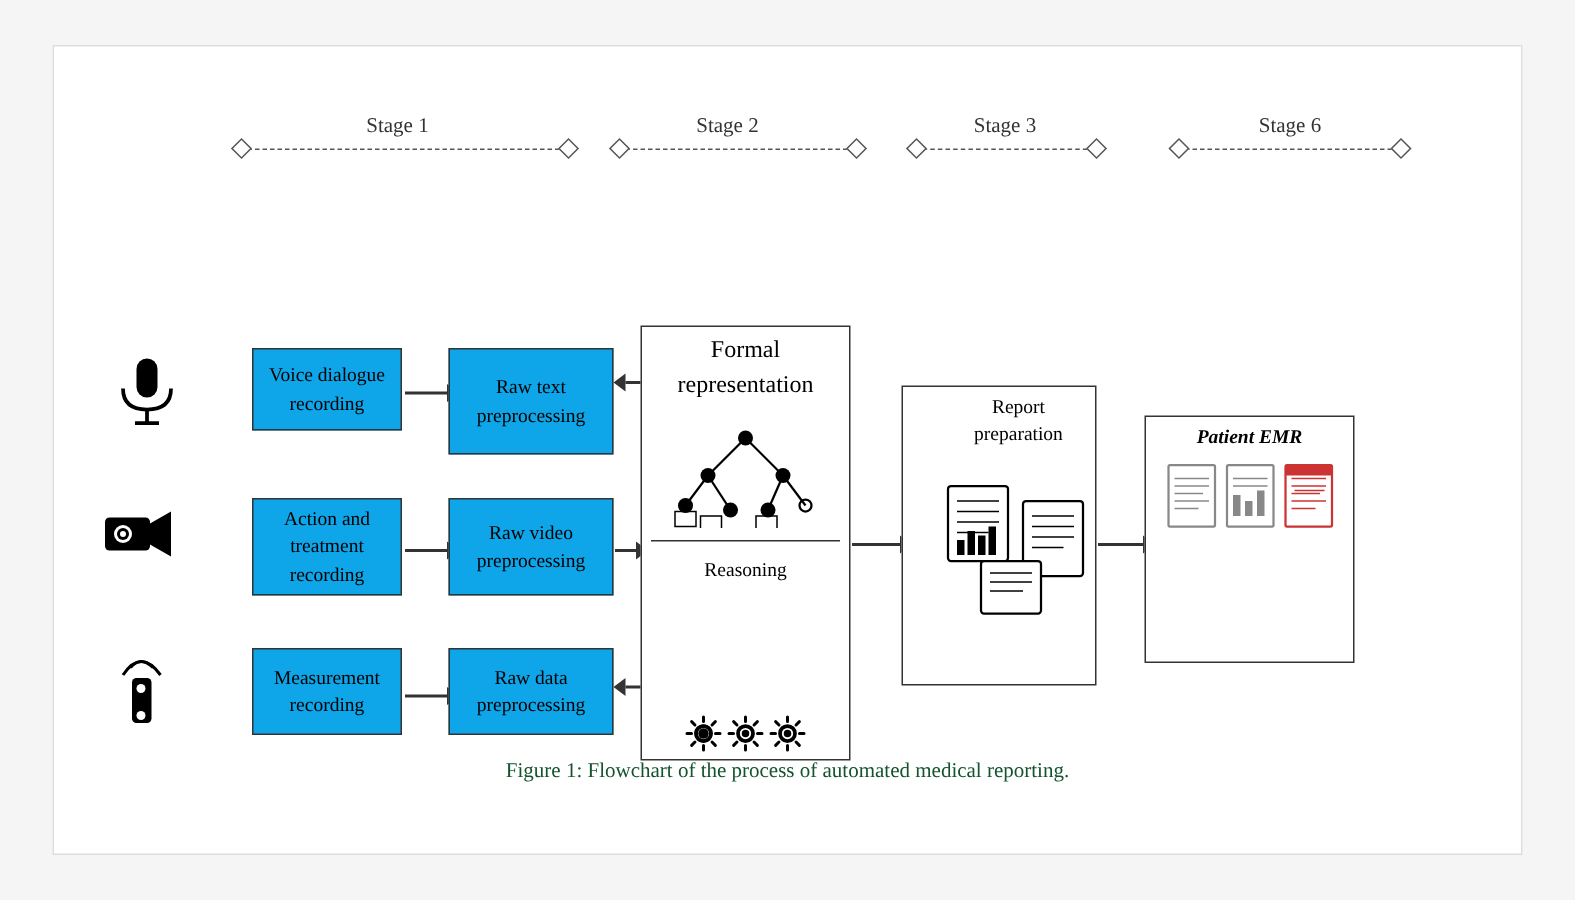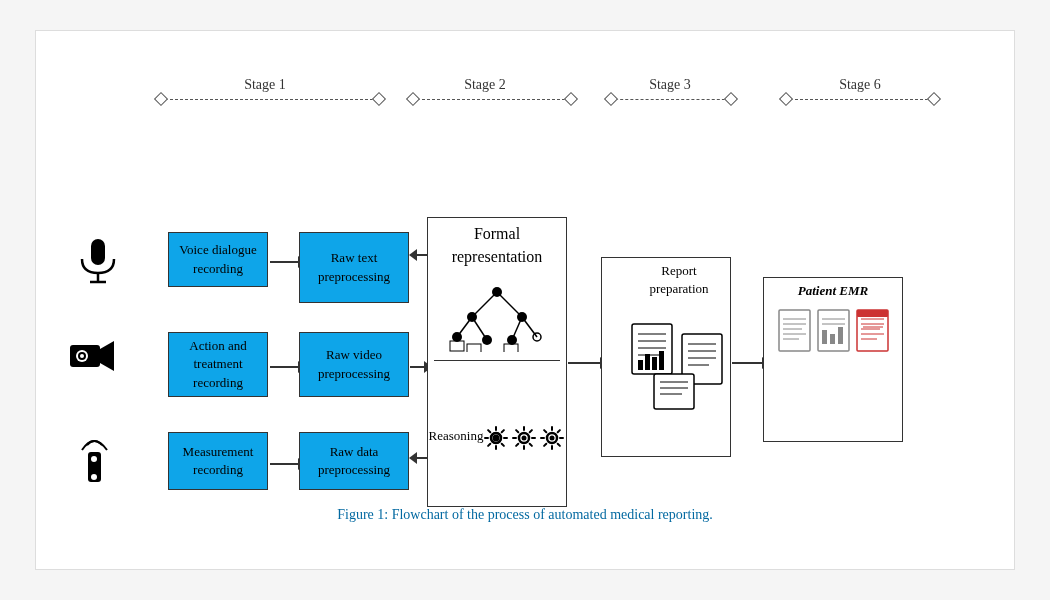--- a/index.html
+++ b/index.html
@@ -102,21 +102,21 @@
       border-top: 6px solid transparent;
       border-bottom: 6px solid transparent;
       border-left: 8px solid #333;
     }
     .arrow-line {
       height: 1.5px;
       background: #333;
     }
     .caption {
       font-size: 14px;
-      color: #0369a1;
+      color: #14532d;
       text-align: center;
       margin-top: 0;
     }
 
     
     svg { display: block; }
 
     
     .network-graph { margin-top: 4px; }
 
@@ -263,21 +263,21 @@
           <line x1="30" y1="45" x2="45" y2="68" stroke="black" stroke-width="1.5"></line>
           <line x1="80" y1="45" x2="70" y2="68" stroke="black" stroke-width="1.5"></line>
           <line x1="80" y1="45" x2="95" y2="65" stroke="black" stroke-width="1.5"></line>
 
           <rect x="8" y="69" width="14" height="10" fill="none" stroke="black" stroke-width="1"></rect>
           <rect x="25" y="72" width="14" height="10" fill="none" stroke="black" stroke-width="1"></rect>
           <rect x="62" y="72" width="14" height="10" fill="none" stroke="black" stroke-width="1"></rect>
         </svg>
       </div>
 
-      <div style="width:100%; display:flex; align-items:center; justify-content:center; padding-top:4px; flex:1;">
+      <div style="width:100%; display:flex; flex-direction:column; align-items:center; justify-content:space-between; padding-top:4px; flex:1;">
         <div style="font-size:13px; line-height:1.4; text-align:center;">Reasoning</div>
 
         <div class="gear-row" style="margin-top:4px;">
           <svg width="26" height="26" viewBox="0 0 26 26">
             <path d="M13 8 A5 5 0 1 1 12.99 8Z" fill="none" stroke="black" stroke-width="2"></path>
             <circle cx="13" cy="13" r="3.5" fill="black"></circle>
             <path d="M13 5 L13 2 M13 24 L13 21 M5 13 L2 13 M24 13 L21 13 M7.3 7.3 L5.1 5.1 M20.9 20.9 L18.7 18.7 M7.3 18.7 L5.1 20.9 M18.7 7.3 L20.9 5.1" stroke="black" stroke-width="2" stroke-linecap="round"></path>
             <circle cx="13" cy="13" r="5" fill="none" stroke="black" stroke-width="2.5"></circle>
             <circle cx="13" cy="13" r="2.5" fill="black"></circle>
           </svg>

